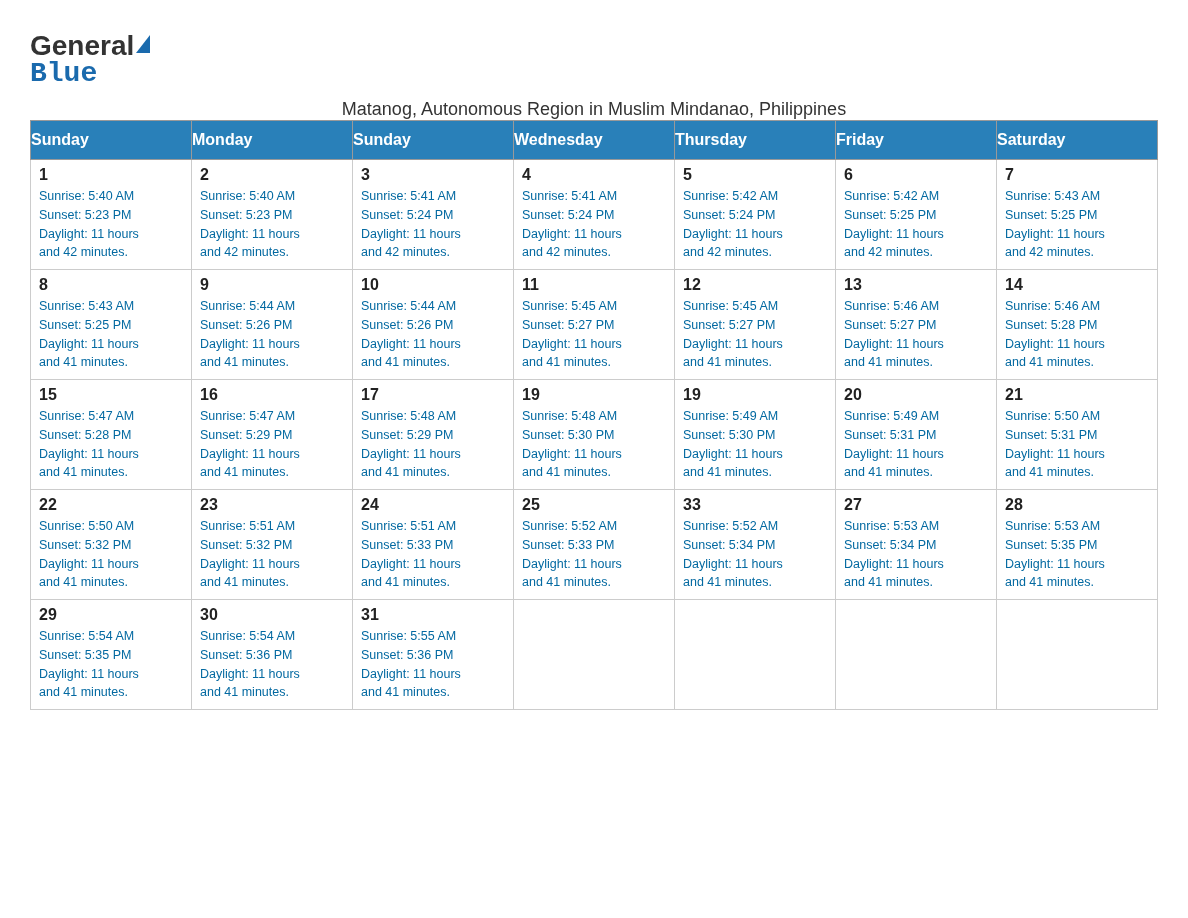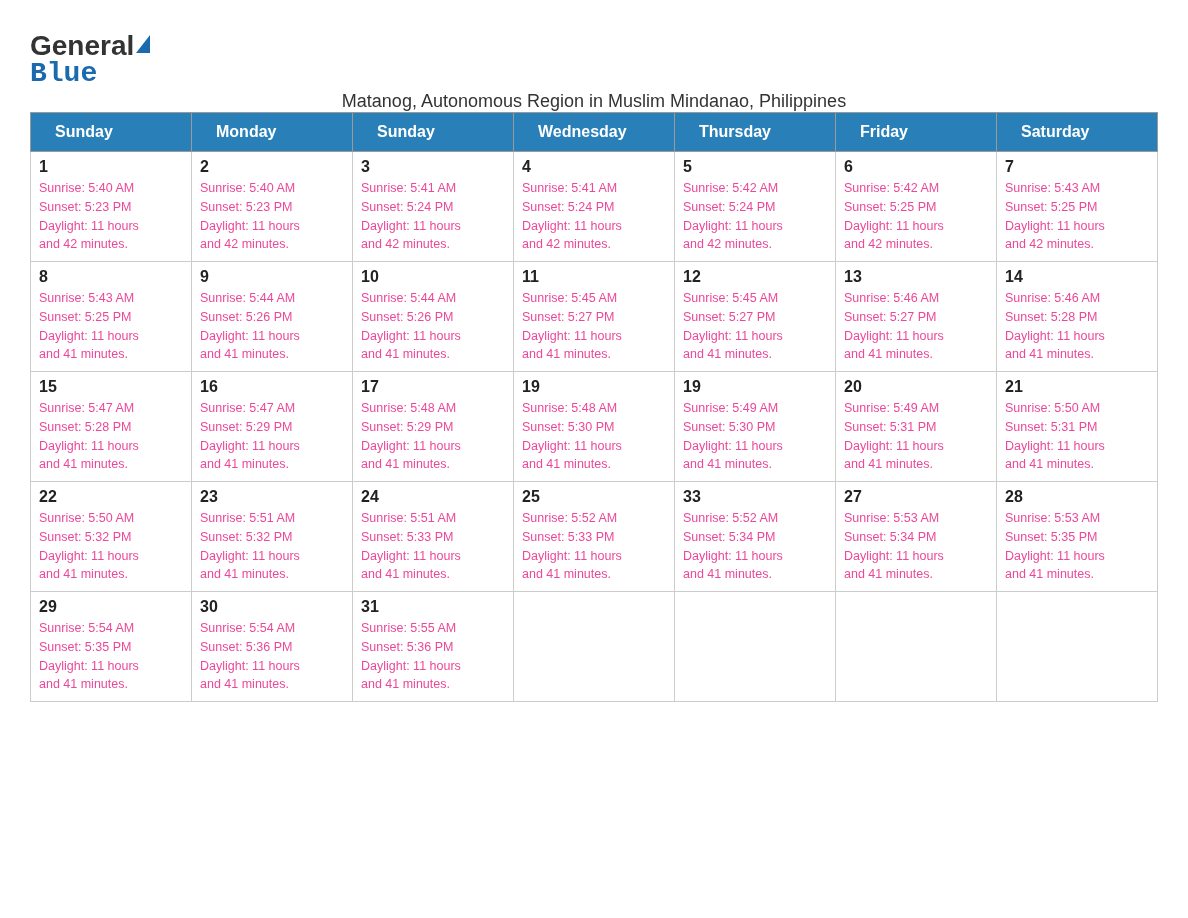--- a/index.html
+++ b/index.html
@@ -7,21 +7,21 @@
       font-family: Arial, sans-serif;
       background: #fff;
       width: 1188px;
       min-height: 918px;
       padding: 20px 30px;
     }
     .header-area {
       display: flex;
       justify-content: space-between;
       align-items: flex-end;
-      margin-bottom: 2px;
+      margin-bottom: 10px;
     }
     .logo {
       display: flex;
       flex-direction: column;
       align-items: flex-start;
       margin-top: 10px;
     }
     .logo-text {
       display: flex;
       align-items: center;
@@ -67,21 +67,21 @@
     .calendar-table {
       width: 100%;
       border-collapse: collapse;
       border: 1px solid #999;
     }
     .calendar-table th {
       background-color: #2980b9;
       color: #fff;
       font-size: 16px;
       font-weight: bold;
-      padding: 10px 24px;
+      padding: 10px 0;
       text-align: left;
       border: 1px solid #999;
     }
     .calendar-table td {
       vertical-align: top;
       border: 1px solid #ccc;
       padding: 6px 8px;
       font-size: 13px;
       color: #222;
       width: calc(100% / 7);
@@ -90,21 +90,21 @@
     .day-number {
       font-size: 16px;
       font-weight: bold;
       color: #222;
       display: block;
       margin-bottom: 3px;
     }
     .day-info {
       font-size: 12.5px;
       line-height: 1.5;
-      color: #ec4899;
+      color: #0369a1;
     }
     .empty-cell {
       background: #fff;
     }
     tr td:first-child .day-number,
     tr th:first-child {
       
     }
     .week-row td {
       height: 110px;

